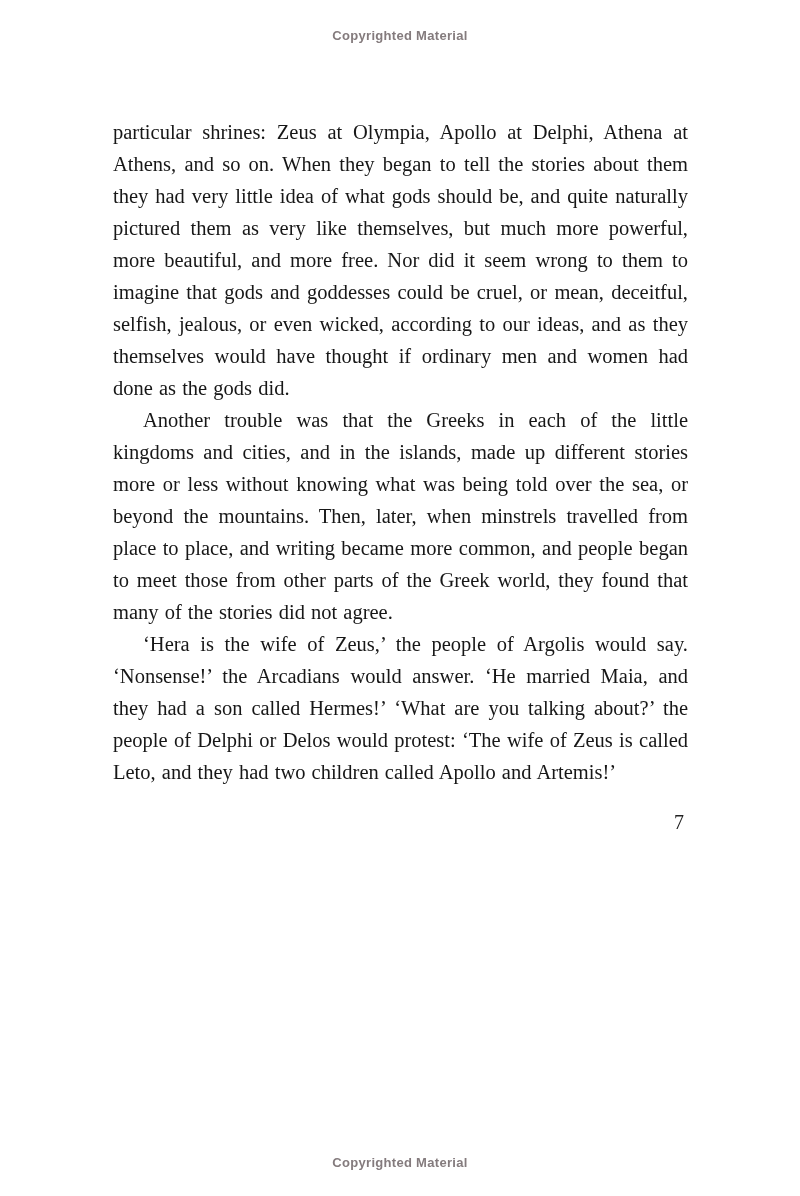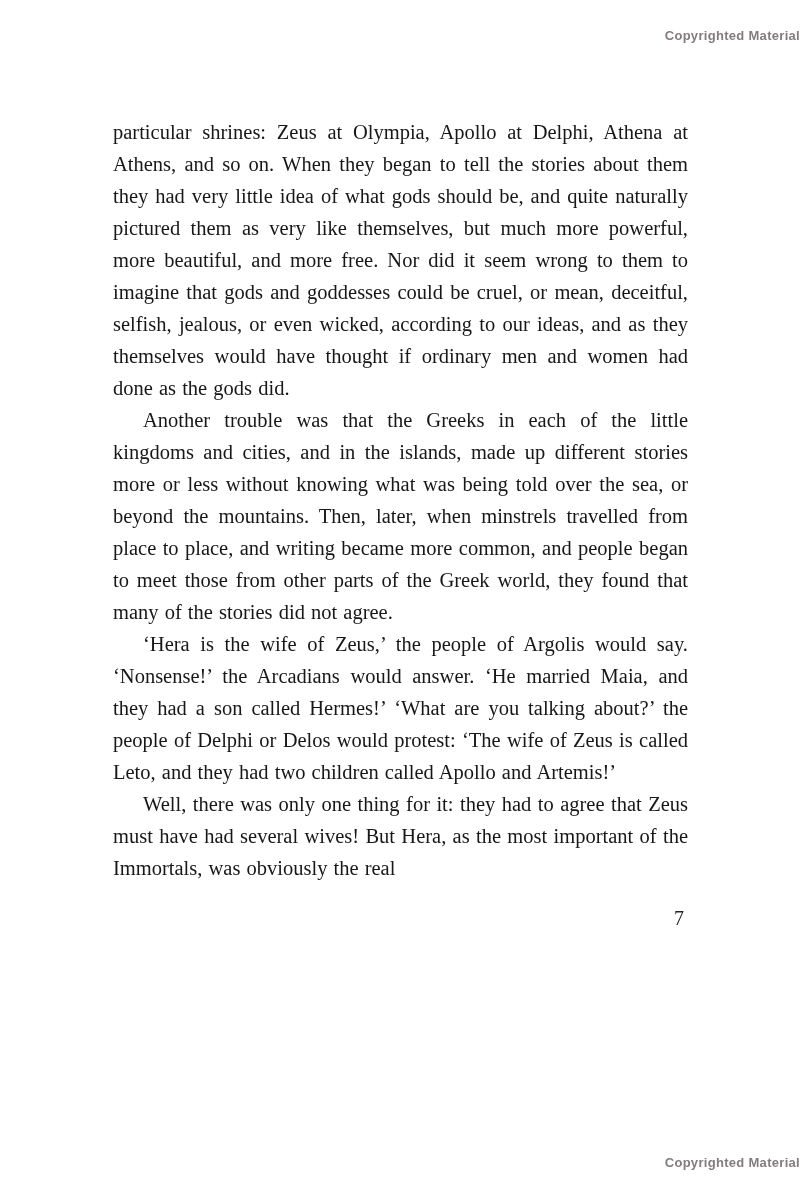--- a/index.html
+++ b/index.html
@@ -9,21 +9,21 @@
     height: 1196px;
     position: relative;
     overflow: hidden;
     font-family: "Liberation Serif", serif;
     color: #1a1a1a;
   }
   .copyright {
     position: absolute;
     left: 0;
     width: 100%;
-    text-align: right;
+    text-align: center;
     font-family: "Liberation Sans", sans-serif;
     font-size: 13px;
     font-weight: bold;
     letter-spacing: 0.3px;
     color: #847b7d;
   }
   .copyright.top { top: 28px; }
   .copyright.bottom { top: 1155px; }
   .text-block {
     position: absolute;
@@ -53,20 +53,19 @@
 
 <div class="book-page">
 
   <div class="copyright top">Copyrighted Material</div>
 
   <div class="text-block">
     <div id="paragraphs">
         <p class="para">particular shrines: Zeus at Olympia, Apollo at Delphi, Athena at Athens, and so on. When they began to tell the stories about them they had very little idea of what gods should be, and quite naturally pictured them as very like themselves, but much more powerful, more beautiful, and more free. Nor did it seem wrong to them to imagine that gods and goddesses could be cruel, or mean, deceitful, selfish, jealous, or even wicked, according to our ideas, and as they themselves would have thought if ordinary men and women had done as the gods did.</p>
         <p class="para indent">Another trouble was that the Greeks in each of the little kingdoms and cities, and in the islands, made up different stories more or less without knowing what was being told over the sea, or beyond the mountains. Then, later, when minstrels travelled from place to place, and writing became more common, and people began to meet those from other parts of the Greek world, they found that many of the stories did not agree.</p>
         <p class="para indent">‘Hera is the wife of Zeus,’ the people of Argolis would say. ‘Nonsense!’ the Arcadians would answer. ‘He married Maia, and they had a son called Hermes!’ ‘What are you talking about?’ the people of Delphi or Delos would protest: ‘The wife of Zeus is called Leto, and they had two children called Apollo and Artemis!’</p>
-        <p class="para indent">Well, there was only one thing for it: they had to agree that Zeus must have had several wives! But Hera, as the most important of the Immortals, was obviously the real</p>
       </div>
     <div class="page-number">7</div>
   </div>
 
   <div class="copyright bottom">Copyrighted Material</div>
 
 </div>
 
 </body></html>

